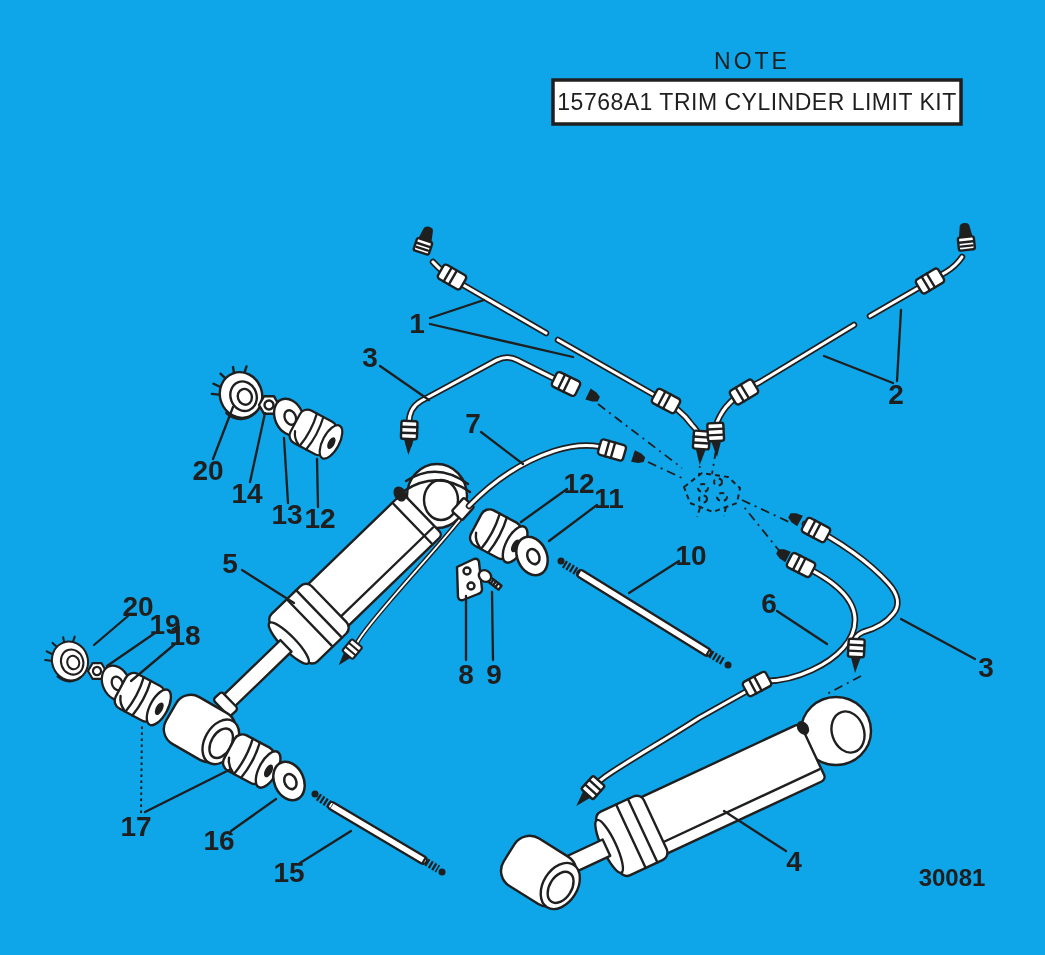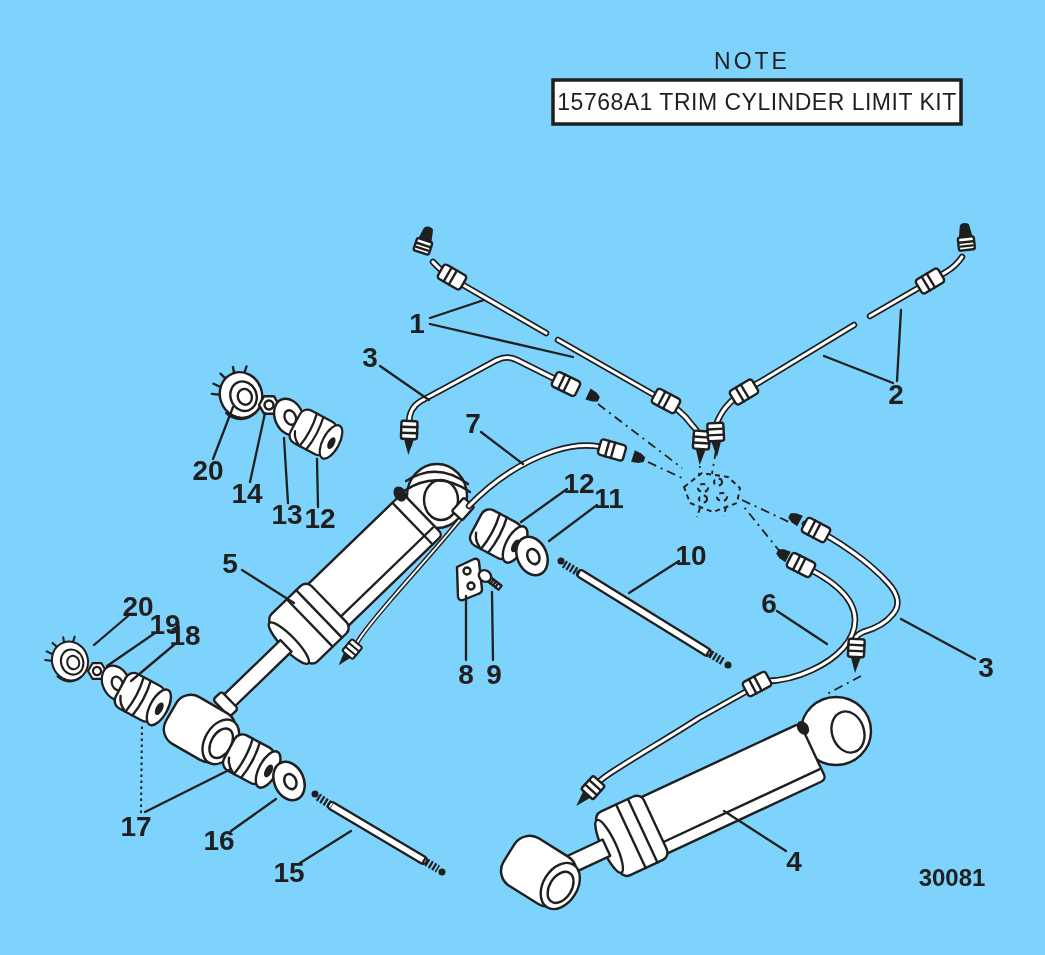--- a/index.html
+++ b/index.html
@@ -1,18 +1,18 @@
 <!DOCTYPE html>
 <html style="--ink: #1f1f1f;"><head>
 <meta charset="utf-8">
 <style>
   :root { --ink:#1f1f1f; }
   html,body { margin:0; padding:0; background:#fff; }
   .stage {
-    position:relative; width:1045px; height:955px; background:#7dd3fc;
+    position:relative; width:1045px; height:955px; background:#0ea5e9;
     font-family:"Liberation Sans", sans-serif; overflow:hidden;
   }
   svg { display:block; }
   
   .ln  { fill:none; stroke:var(--ink); stroke-width:2.4; stroke-linecap:round; stroke-linejoin:round; }
   .lnf { fill:#ffffff; stroke:var(--ink); stroke-width:2.4; stroke-linecap:round; stroke-linejoin:round; }
   .ink { fill:var(--ink); stroke:none; }
   .tube   { fill:none; stroke:var(--ink); stroke-width:6.5; stroke-linecap:round; }
   .tube-i { fill:none; stroke:#ffffff;   stroke-width:3.1; stroke-linecap:round; }
   .tubeThin   { fill:none; stroke:var(--ink); stroke-width:4.6; stroke-linecap:round; }

